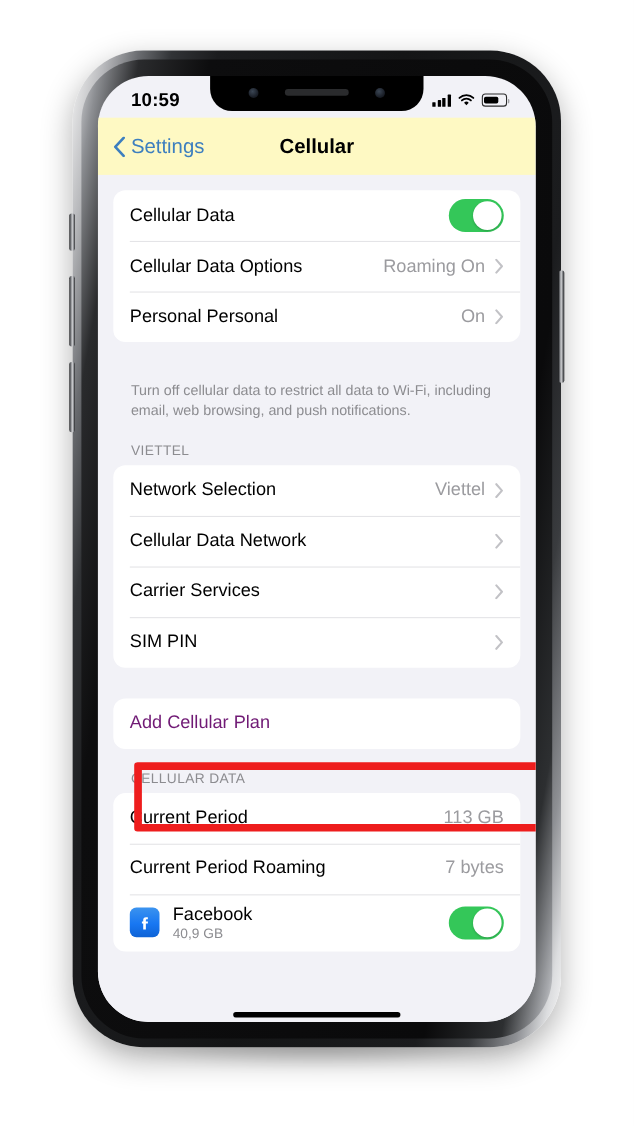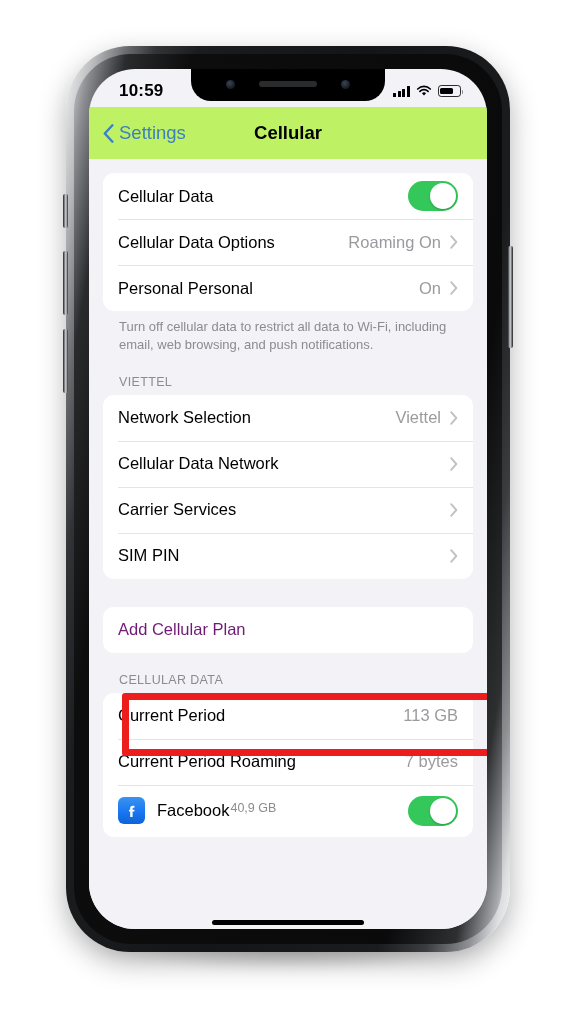--- a/index.html
+++ b/index.html
@@ -82,21 +82,21 @@
   .batt{ position:relative; width:23px; height:11.5px; border:1.3px solid rgba(0,0,0,0.82);
          border-radius:3.2px; }
   .batt::after{ content:""; position:absolute; right:-3.4px; top:3.3px; width:1.8px; height:4.2px;
          background:rgba(0,0,0,0.42); border-radius:0 1px 1px 0; }
   .batt span{ position:absolute; left:1.3px; top:1.3px; bottom:1.3px; width:60%;
          background:#000; border-radius:1.6px; display:block; }
 
   
   .navbar{
     position:absolute; top:38px; left:0; right:0; height:52px; z-index:25;
-    background:#bef264;
+    background:#fef9c3;
     display:flex; align-items:center; justify-content:center;
   }
   .nav-back{
     position:absolute; left:14px; display:flex; align-items:center; gap:5px;
     color:#3d7fbf; font-size:18.5px; cursor:pointer;
   }
   .chev-back{ width:11px; height:19px; }
   .nav-title{ font-size:18.5px; font-weight:bold; color:#000; }
 
   
@@ -127,40 +127,41 @@
   }
   .toggle .knob{
     position:absolute; top:1.8px; left:21.5px; width:26.4px; height:26.4px;
     border-radius:50%; background:#fff; box-shadow:0 1px 2px rgba(0,0,0,0.22);
   }
 
   
   .footnote{
     font-size:13px; line-height:1.42; color:#8c8c90;
     padding:7px 16px 0 16px;
+    margin-top:28px;
   }
   .sect-header{
     font-size:12.5px; color:#8c8c90; letter-spacing:0.35px;
     padding:20px 16px 6px 16px; text-transform:uppercase;
   }
   .gap{ height:14px; }
 
   
   .app-row{ display:flex; align-items:center; min-height:52px; padding:6px 15px; position:relative; }
   .app-row::before{
     content:""; position:absolute; left:15px; right:0; top:0; height:1px; background:#e4e4e7;
   }
   .app-icon{
     width:27px; height:27px; border-radius:6px; flex:0 0 auto;
     background:linear-gradient(180deg,#3b93ef 0%,#1877f2 55%,#0e63d6 100%);
     display:flex; align-items:center; justify-content:center;
     margin-right:12px;
   }
   .app-icon svg{ display:block; }
-  .app-text{ flex:1; display:flex; flex-direction:row; gap:1px; }
+  .app-text{ flex:1; display:flex; flex-direction:column; gap:1px; }
   .app-name{ font-size:16.5px; color:#000; }
   .app-sub{ font-size:12.5px; color:#8c8c90; }
 
   
   .home-ind{
     position:absolute; left:50%; transform:translateX(-50%); bottom:4px;
     width:152px; height:5px; border-radius:3px; background:#000; z-index:35;
   }
 
   

